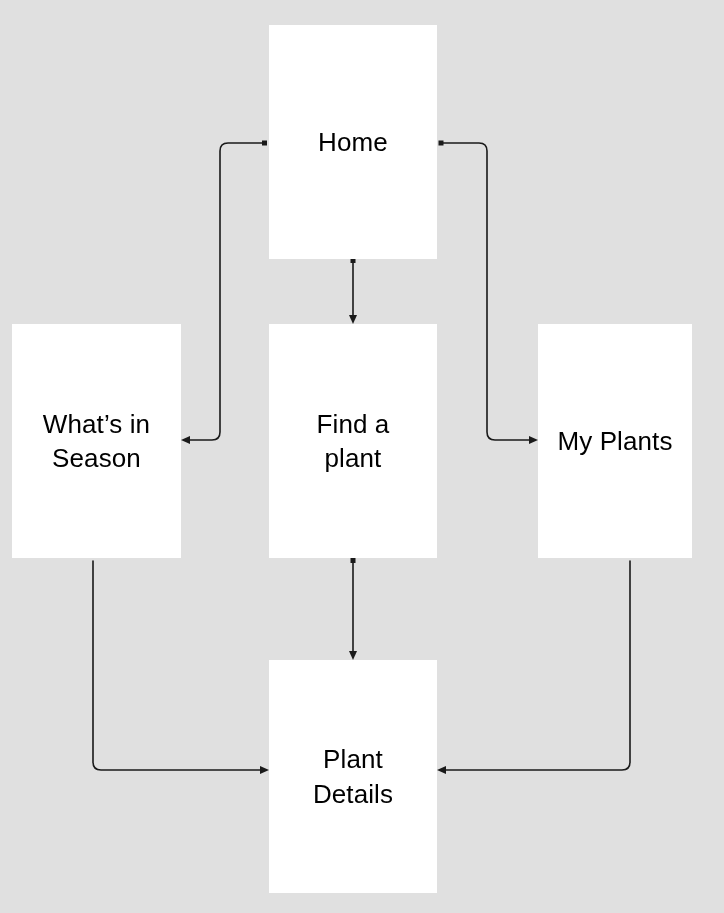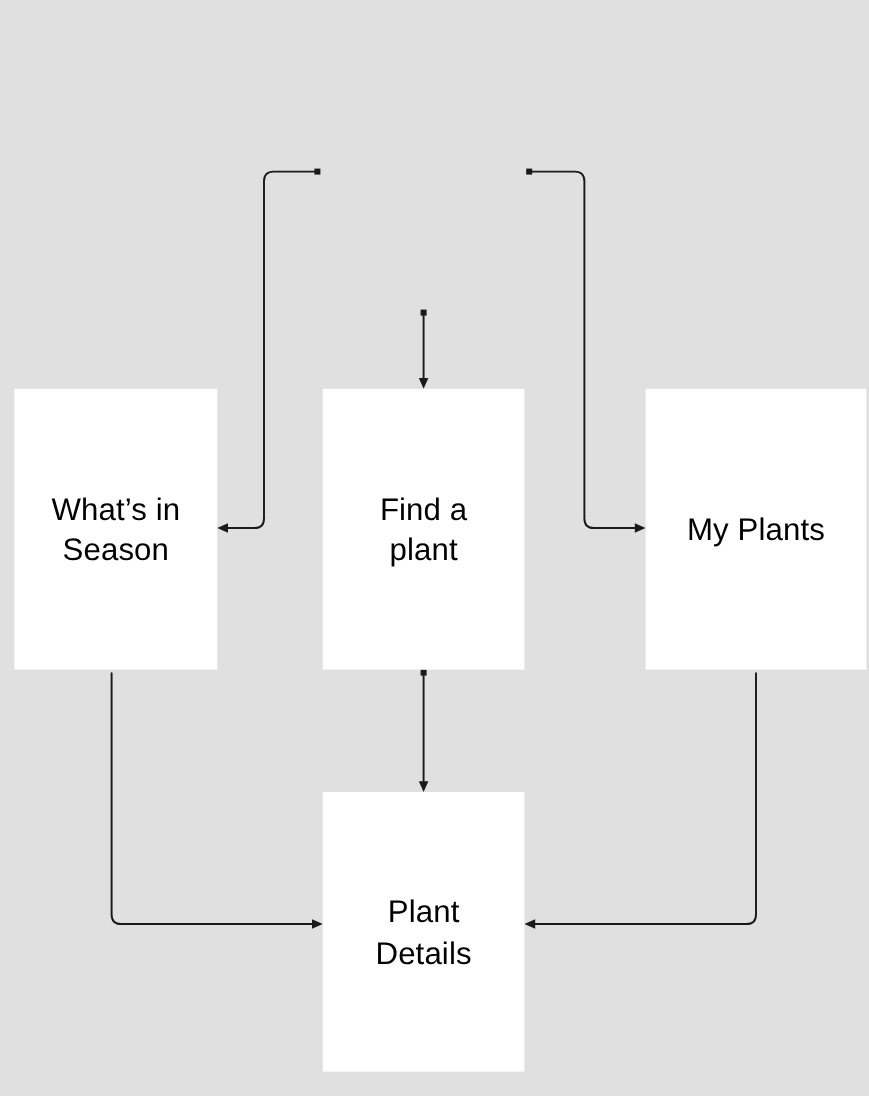--- a/index.html
+++ b/index.html
@@ -44,21 +44,21 @@
     white-space: pre-line;
   }
   .node-label {
     display: block;
     white-space: pre-line;
   }
   
   .n-home        { left: 269px; top: 25px;  width: 168px; height: 234px; }
   .n-season      { left: 12px;  top: 324px; width: 169px; height: 234px; }
   .n-find        { left: 269px; top: 324px; width: 168px; height: 234px; align-items: center; }
-  .n-myplants    { left: 538px; top: 324px; width: 184px; height: 234px; }
+  .n-myplants    { left: 538px; top: 324px; width: 154px; height: 234px; }
   .n-details     { left: 269px; top: 660px; width: 168px; height: 233px; }
 
   .edge-path {
     fill: none;
     stroke: #1a1a1a;
     stroke-width: 1.6;
     stroke-linecap: round;
     stroke-linejoin: round;
   }
   .edge-head {
@@ -105,20 +105,23 @@
       <path class="edge-path" d="M 93 561 L 93 762 Q 93 770 101 770 L 263 770"></path>
       <polygon class="edge-head" points="269,770 260,766 260,774"></polygon>
     </g>
 
     <g>
       <path class="edge-path" d="M 630 561 L 630 762 Q 630 770 622 770 L 443 770"></path>
       <polygon class="edge-head" points="437,770 446,766 446,774"></polygon>
     </g>
   </svg>
 
+  <div class="node n-home">
+    <span class="node-label">Home</span>
+  </div>
 
   <div class="node n-season">
     <span class="node-label">What’s in
 Season</span>
   </div>
 
   <div class="node n-find">
     <span class="node-label">Find a
 plant</span>
   </div>

